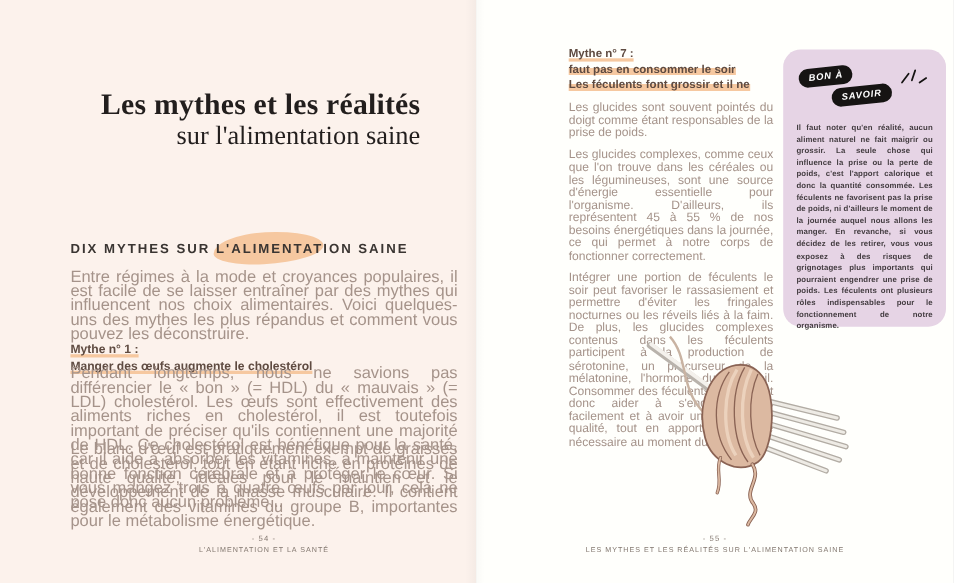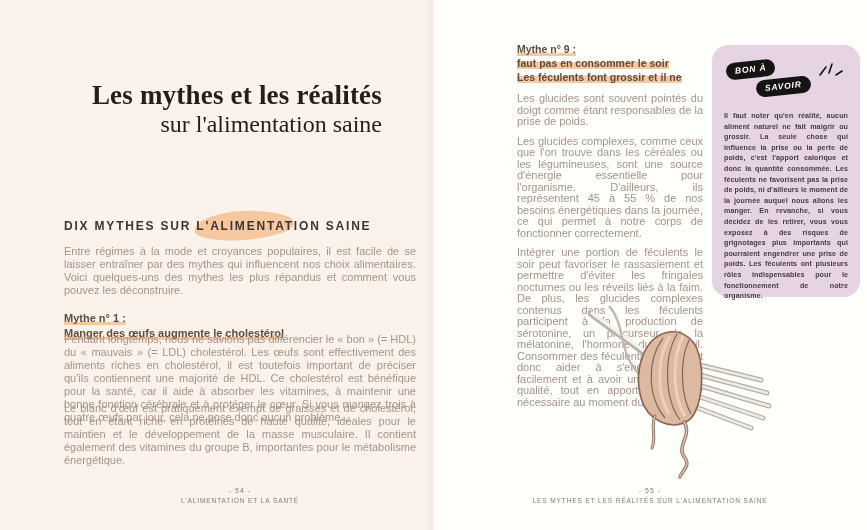--- a/index.html
+++ b/index.html
@@ -22,21 +22,21 @@
   .title .t2{display:block;font-size:24px;line-height:28px;}
 
   .lcol{position:absolute;left:64px;width:352px;}
   .intro{top:156px;font-size:10.5px;line-height:13px;font-weight:bold;color:#8b7265;
     text-align:justify;margin:0;}
   .section-head{top:219px;text-align:left;font-size:12px;font-weight:bold;
     letter-spacing:1.8px;color:#3a3532;}
   .blob{position:absolute;left:130px;top:-8px;width:100px;height:29px;background:#f6c8a0;
     border-radius:48% 52% 55% 45% / 60% 50% 50% 40%;transform:rotate(-3deg);z-index:0;}
   .section-head-text{position:relative;z-index:1;}
-  .body{font-size:11px;line-height:13px;color:#a5938a;text-align:justify;margin:0;}
+  .body{font-size:15px;line-height:13px;color:#a5938a;text-align:justify;margin:0;}
   .p-entre{top:245px;}
   .myth-head{position:absolute;left:64px;margin:0;font-size:11px;line-height:14.5px;
     color:#5f4b41;font-weight:bold;}
   .mh-left{top:295px;margin-top:16px;}
   .hl-thin{background-image:linear-gradient(#f6c8a0,#f6c8a0);background-size:100% 3px;
     background-position:0 100%;background-repeat:no-repeat;padding-bottom:1px;display:inline;}
   .mh-line{display:block;}
   .p-pendant{top:333px;}
   .p-blanc{top:402px;}
   .footer{position:absolute;text-align:center;color:#847971;}
@@ -92,21 +92,21 @@
 
     <div class="footer footer-left">
       <div class="pnum">- 54 -</div>
       <div class="chap">L'ALIMENTATION ET LA SANTÉ</div>
     </div>
   </div>
 
   <div class="page page-right">
     <div class="rcol">
       <h3 class="myth-head mh-right" style="position:static;">
-        <span class="mh-line"><span class="hl-thin">Mythe n° 9 :</span></span>
+        <span class="mh-line"><span class="hl-thin">Mythe n° 7 :</span></span>
         <span class="mh-line"><span class="hl-band">faut pas en consommer le soir</span></span>
         <span class="mh-line"><span class="hl-band">Les féculents font grossir et il ne</span></span>
       </h3>
       <p class="rbody">Les glucides sont souvent pointés du doigt comme étant responsables de la prise de poids.</p>
       <p class="rbody">Les glucides complexes, comme ceux que l'on trouve dans les céréales ou les légumineuses, sont une source d'énergie essentielle pour l'organisme. D'ailleurs, ils représentent 45 à 55 % de nos besoins énergétiques dans la journée, ce qui permet à notre corps de fonctionner correctement.</p>
       <p class="rbody">Intégrer une portion de féculents le soir peut favoriser le rassasiement et permettre d'éviter les fringales nocturnes ou les réveils liés à la faim. De plus, les glucides complexes contenus dans les féculents participent à la production de sérotonine, un précurseur de la mélatonine, l'hormone du sommeil. Consommer des féculents le soir peut donc aider à s'endormir plus facilement et à avoir un sommeil de qualité, tout en apportant l'énergie nécessaire au moment du réveil.</p>
     </div>
 
     <aside class="infobox">
       <div class="badge">

